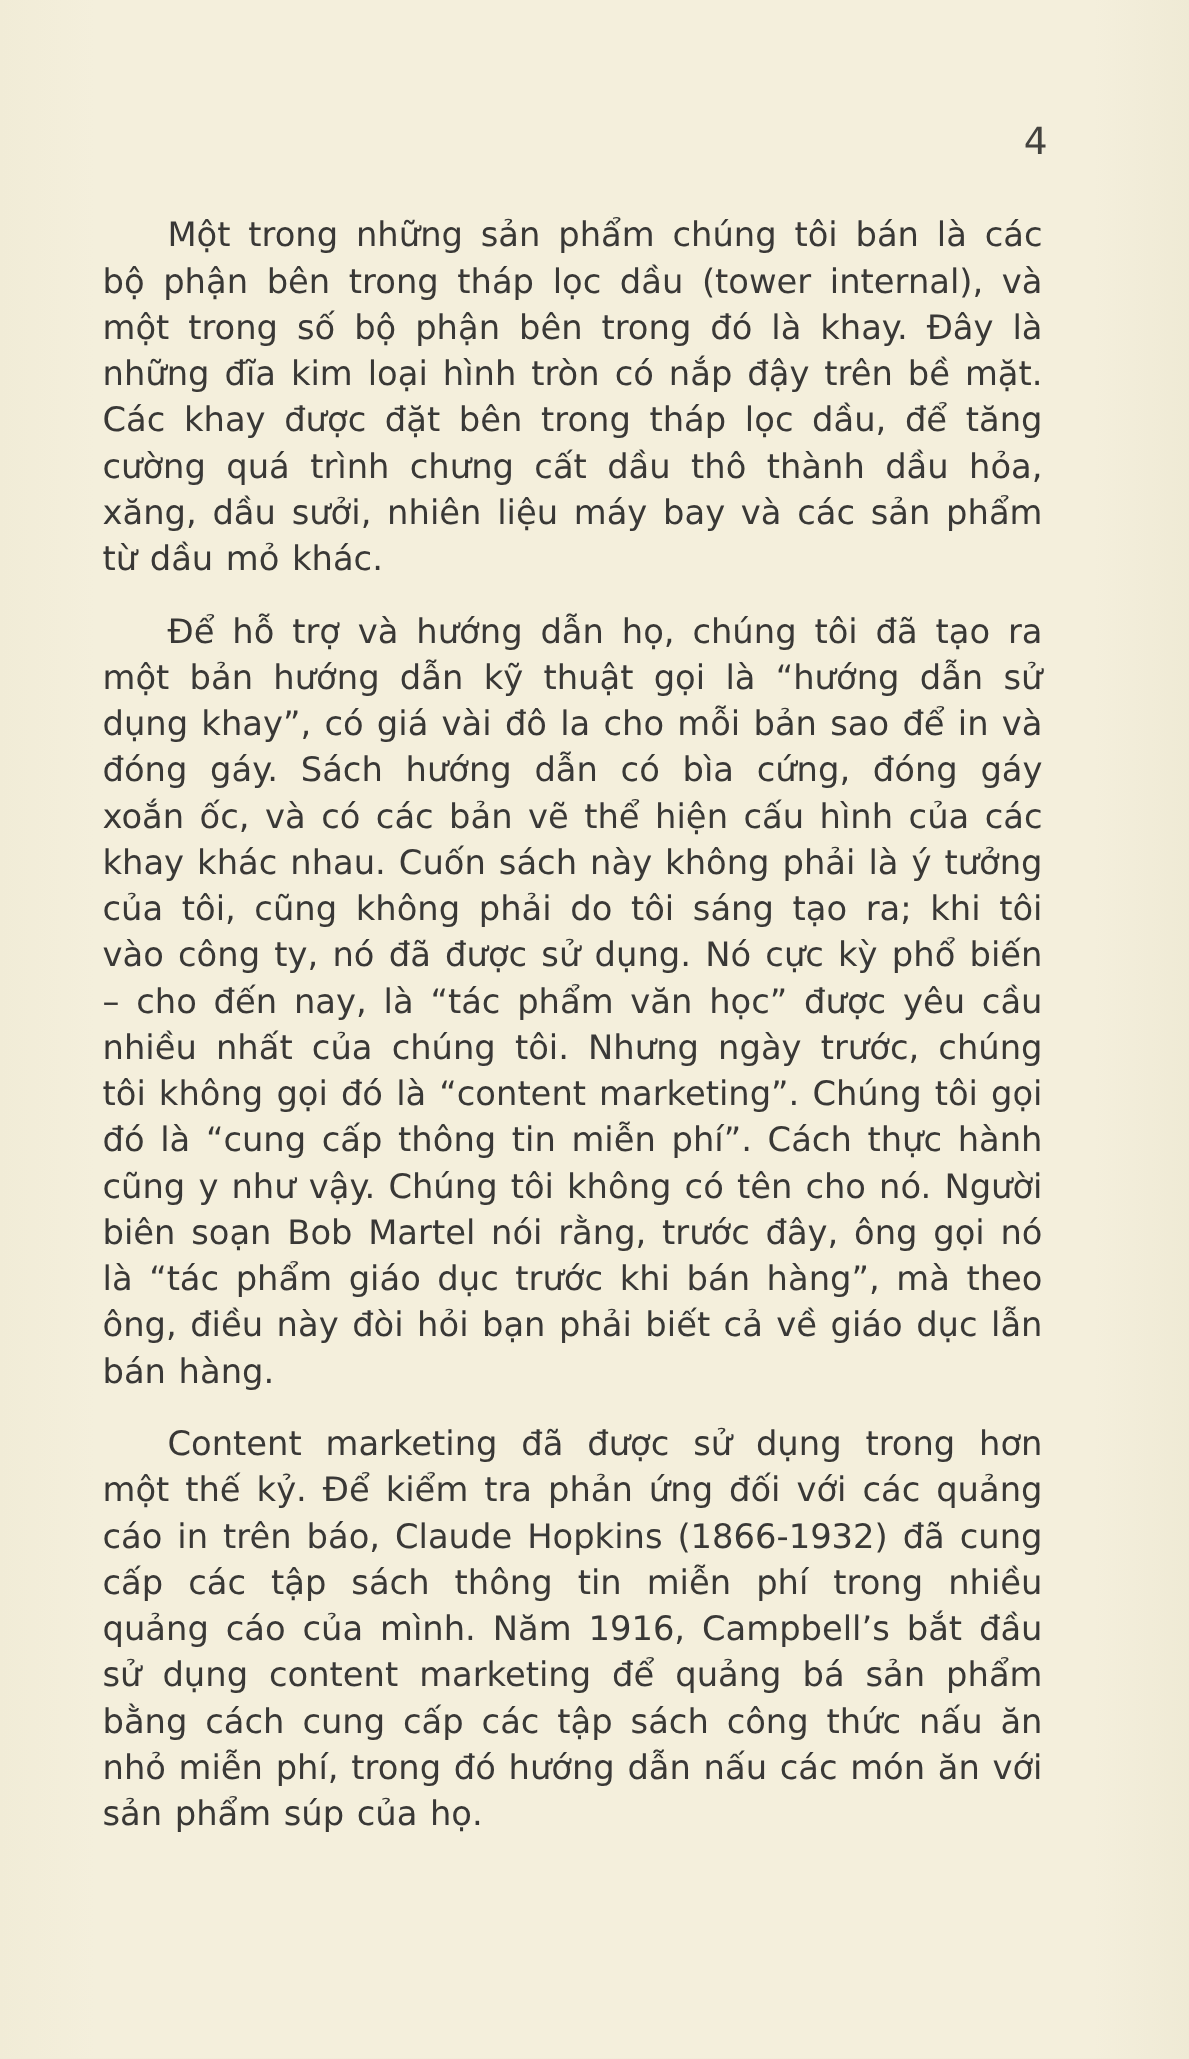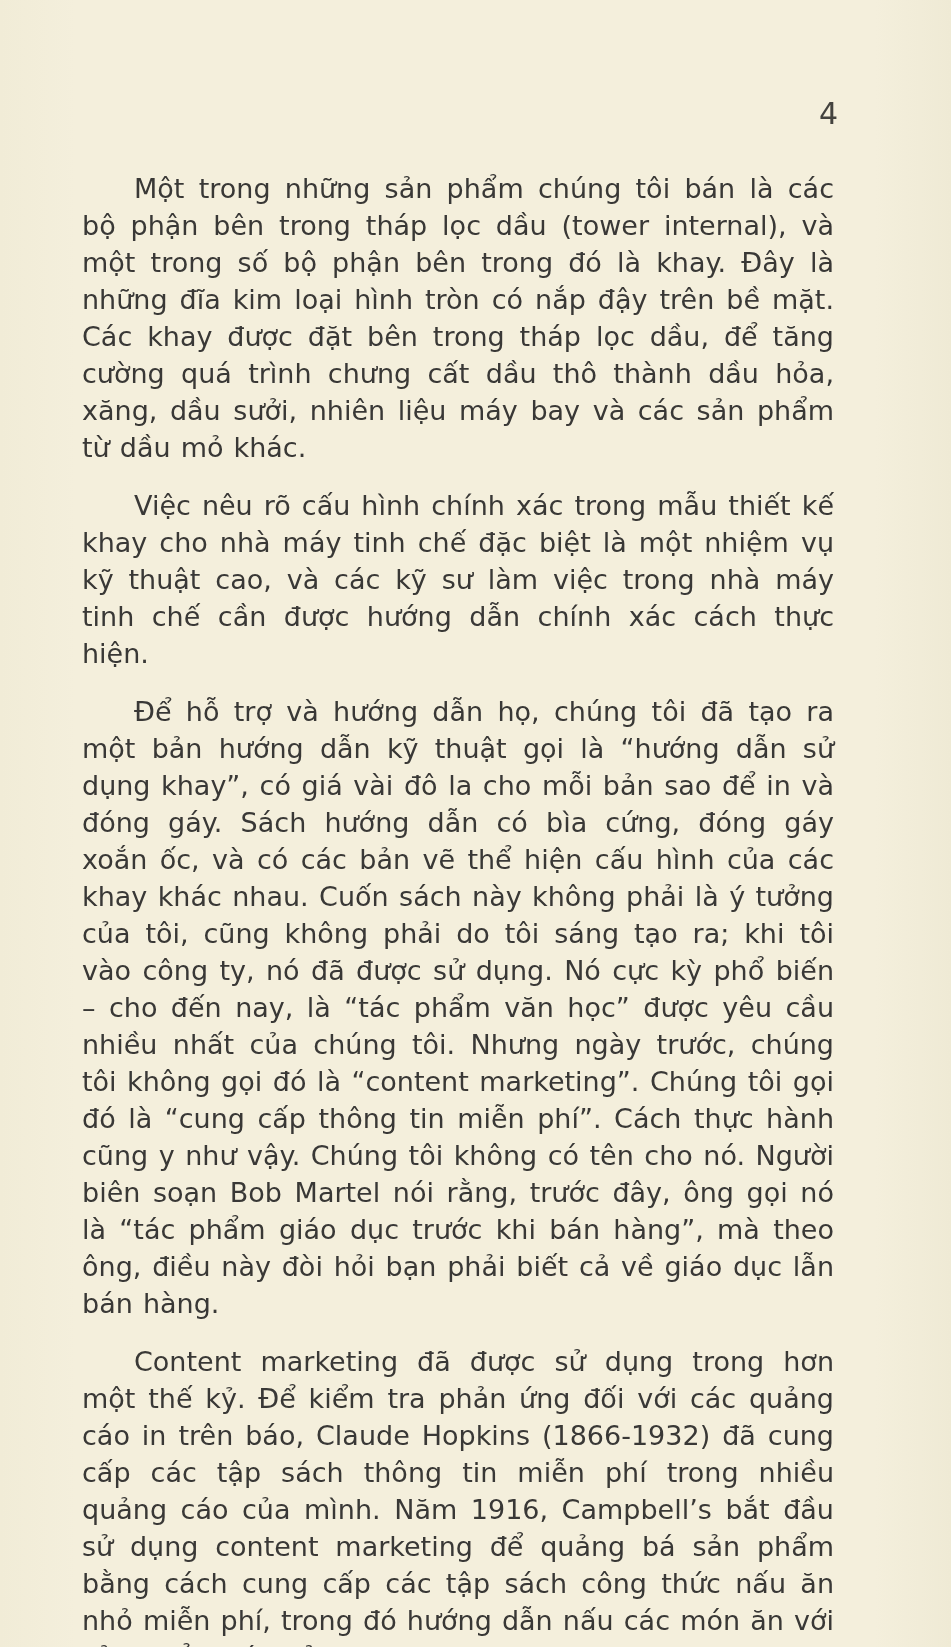--- a/index.html
+++ b/index.html
@@ -51,18 +51,17 @@
 </style>
 </head>
 <body>
 
 <div class="page">
 
   <div class="page-number">4</div>
 
   <div class="text-block">
     <p>Một trong những sản phẩm chúng tôi bán là các bộ phận bên trong tháp lọc dầu (tower internal), và một trong số bộ phận bên trong đó là khay. Đây là những đĩa kim loại hình tròn có nắp đậy trên bề mặt. Các khay được đặt bên trong tháp lọc dầu, để tăng cường quá trình chưng cất dầu thô thành dầu hỏa, xăng, dầu sưởi, nhiên liệu máy bay và các sản phẩm từ dầu mỏ khác.</p>
-    <p>Việc nêu rõ cấu hình chính xác trong mẫu thiết kế khay cho nhà máy tinh chế đặc biệt là một nhiệm vụ kỹ thuật cao, và các kỹ sư làm việc trong nhà máy tinh chế cần được hướng dẫn chính xác cách thực hiện.</p>
     <p>Để hỗ trợ và hướng dẫn họ, chúng tôi đã tạo ra một bản hướng dẫn kỹ thuật gọi là “hướng dẫn sử dụng khay”, có giá vài đô la cho mỗi bản sao để in và đóng gáy. Sách hướng dẫn có bìa cứng, đóng gáy xoắn ốc, và có các bản vẽ thể hiện cấu hình của các khay khác nhau. Cuốn sách này không phải là ý tưởng của tôi, cũng không phải do tôi sáng tạo ra; khi tôi vào công ty, nó đã được sử dụng. Nó cực kỳ phổ biến – cho đến nay, là “tác phẩm văn học” được yêu cầu nhiều nhất của chúng tôi. Nhưng ngày trước, chúng tôi không gọi đó là “content marketing”. Chúng tôi gọi đó là “cung cấp thông tin miễn phí”. Cách thực hành cũng y như vậy. Chúng tôi không có tên cho nó. Người biên soạn Bob Martel nói rằng, trước đây, ông gọi nó là “tác phẩm giáo dục trước khi bán hàng”, mà theo ông, điều này đòi hỏi bạn phải biết cả về giáo dục lẫn bán hàng.</p>
     <p>Content marketing đã được sử dụng trong hơn một thế kỷ. Để kiểm tra phản ứng đối với các quảng cáo in trên báo, Claude Hopkins (1866-1932) đã cung cấp các tập sách thông tin miễn phí trong nhiều quảng cáo của mình. Năm 1916, Campbell’s bắt đầu sử dụng content marketing để quảng bá sản phẩm bằng cách cung cấp các tập sách công thức nấu ăn nhỏ miễn phí, trong đó hướng dẫn nấu các món ăn với sản phẩm súp của họ.</p>
   </div>
 
 </div>
 
 </body></html>

